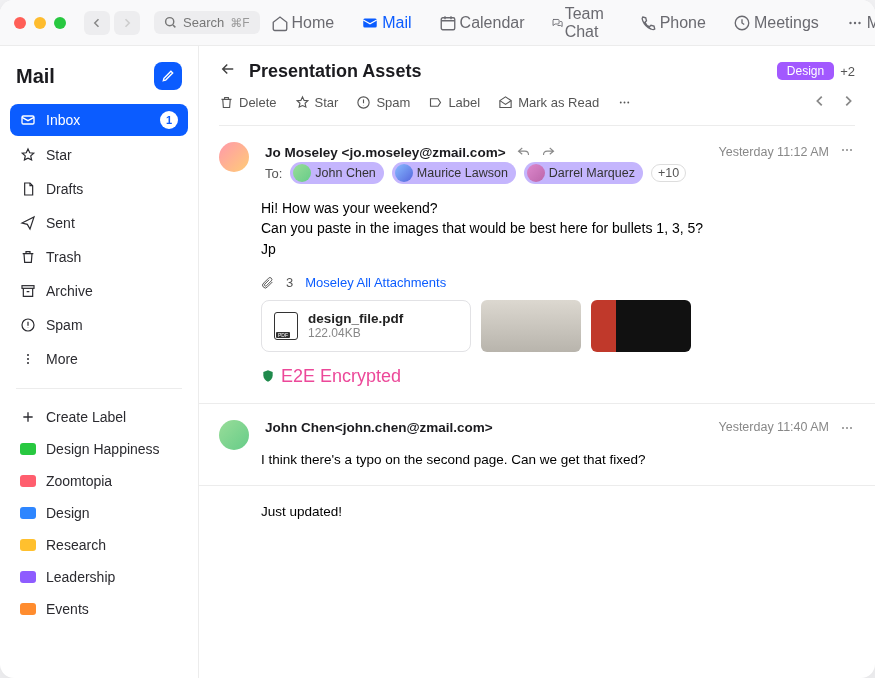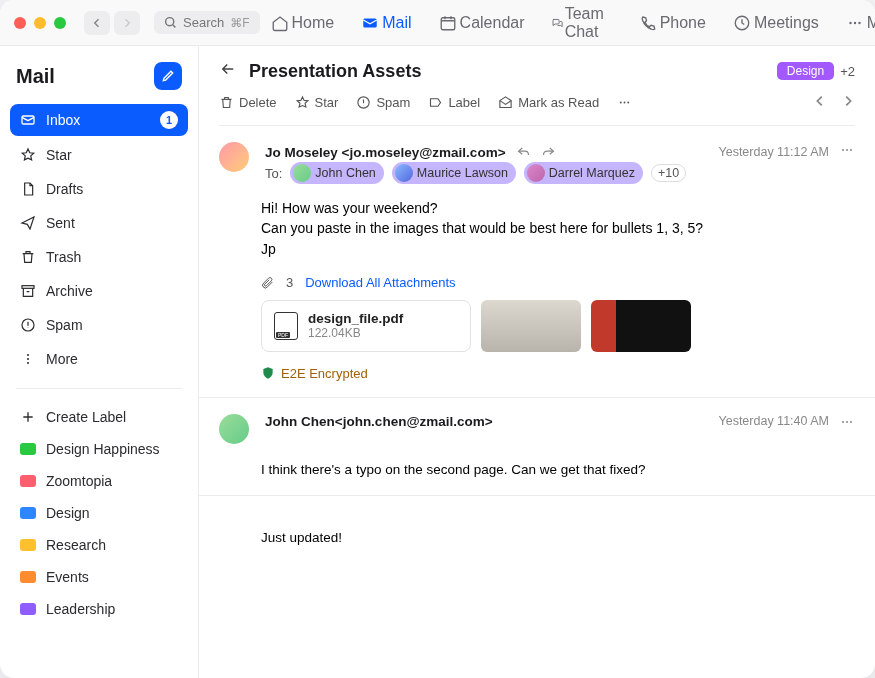--- a/index.html
+++ b/index.html
@@ -61,23 +61,23 @@
 .body-text{margin:14px 0 0 42px;font-size:14px;color:#000000;line-height:1.45;}
 .att-row{margin:16px 0 0 42px;display:flex;align-items:center;gap:12px;font-size:13px;color:#555;}
 .att-link{color:#0b5cff;cursor:pointer;}
 .att-cards{margin:10px 0 0 42px;display:flex;gap:10px;}
 .att-card{border:1px solid #e2e2e5;border-radius:8px;padding:10px 12px;display:flex;align-items:center;gap:10px;width:210px;}
 .fileico{width:24px;height:28px;border:1.5px solid #333;border-radius:3px;position:relative;}
 .fileico::after{content:"PDF";position:absolute;bottom:1px;left:1px;font-size:5px;background:#333;color:#fff;padding:0 2px;border-radius:1px;}
 .att-thumb{width:100px;height:52px;border-radius:6px;}
 .thumb1{background:linear-gradient(#dcd8d0,#b8b4ac);}
 .thumb2{background:linear-gradient(90deg,#c0392b 25%,#111 25%);}
-.e2e{margin:14px 0 0 42px;display:flex;align-items:center;gap:6px;font-size:13px;color:#a16207;}
+.e2e{margin:14px 0 0 42px;display:flex;align-items:center;gap:6px;font-size:18px;color:#ec4899;}
 .reply-icons{display:inline-flex;gap:10px;margin-left:10px;color:#888;}
-.msg2 .body-text, .msg3 .body-text{margin-left:42px;margin-top:16px;font-size:13.5px;}
+.msg2 .body-text, .msg3 .body-text{margin-left:42px;margin-top:0;font-size:13.5px;}
 </style>
 </head>
 <body>
 
 <div class="window">
 
   <div class="titlebar">
     <div class="traffic">
       <div class="dot red"></div>
       <div class="dot yellow"></div>
@@ -241,26 +241,26 @@
         </div>
       <div class="label-item">
           <span class="label-sw" style="background:#2e86ff"></span>
           <span>Design</span>
         </div>
       <div class="label-item">
           <span class="label-sw" style="background:#ffc02e"></span>
           <span>Research</span>
         </div>
       <div class="label-item">
+          <span class="label-sw" style="background:#8e5cff"></span>
+          <span>Leadership</span>
+        </div>
+      <div class="label-item">
           <span class="label-sw" style="background:#ff8c2e"></span>
           <span>Events</span>
-        </div>
-      <div class="label-item">
-          <span class="label-sw" style="background:#8e5cff"></span>
-          <span>Leadership</span>
         </div>
     </div>
 
     <div class="content">
       <div class="chdr">
         <div class="title-row">
           <span class="back"><svg width="18" height="18" viewBox="0 0 24 24" fill="none" stroke="currentColor" stroke-width="2">
                 <path d="M19 12H5M11 6l-6 6 6 6"></path>
               </svg></span>
           <span class="subj">Presentation Assets</span>
@@ -362,21 +362,21 @@
         <div class="body-text">
           <div>Hi! How was your weekend?</div>
           <div>Can you paste in the images that would be best here for bullets 1, 3, 5?</div>
           <div>Jp</div>
         </div>
         <div class="att-row">
           <svg width="13" height="13" viewBox="0 0 24 24" fill="none" stroke="currentColor" stroke-width="1.8">
               <path d="M21 11l-9 9a5 5 0 1 1-7-7l9-9a3.5 3.5 0 1 1 5 5l-9 9a2 2 0 1 1-3-3l8-8"></path>
             </svg>
           <span>3</span>
-          <span class="att-link">Download All Attachments</span>
+          <span class="att-link">Moseley All Attachments</span>
         </div>
         <div class="att-cards">
           <div class="att-card">
             <div class="fileico"></div>
             <div>
               <div style="font-size:13.5px;font-weight:600;color:#222">design_file.pdf</div>
               <div style="font-size:12px;color:#888">122.04KB</div>
             </div>
           </div>
           <div class="att-thumb thumb1"></div>

